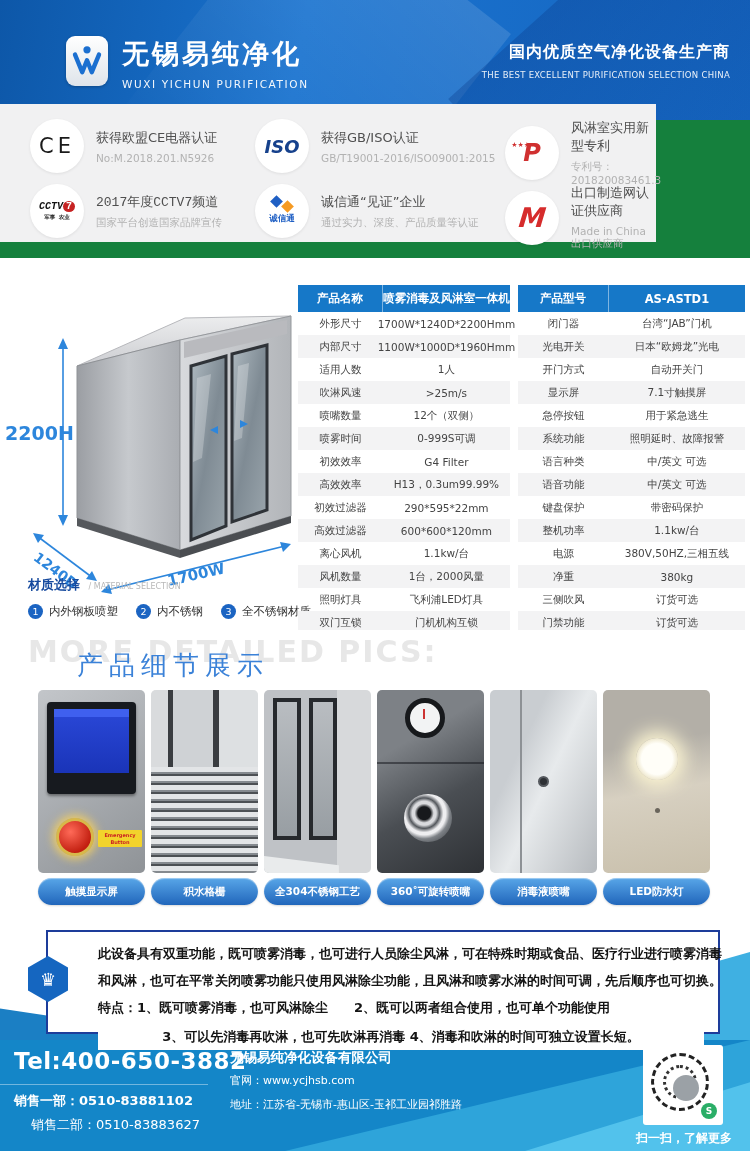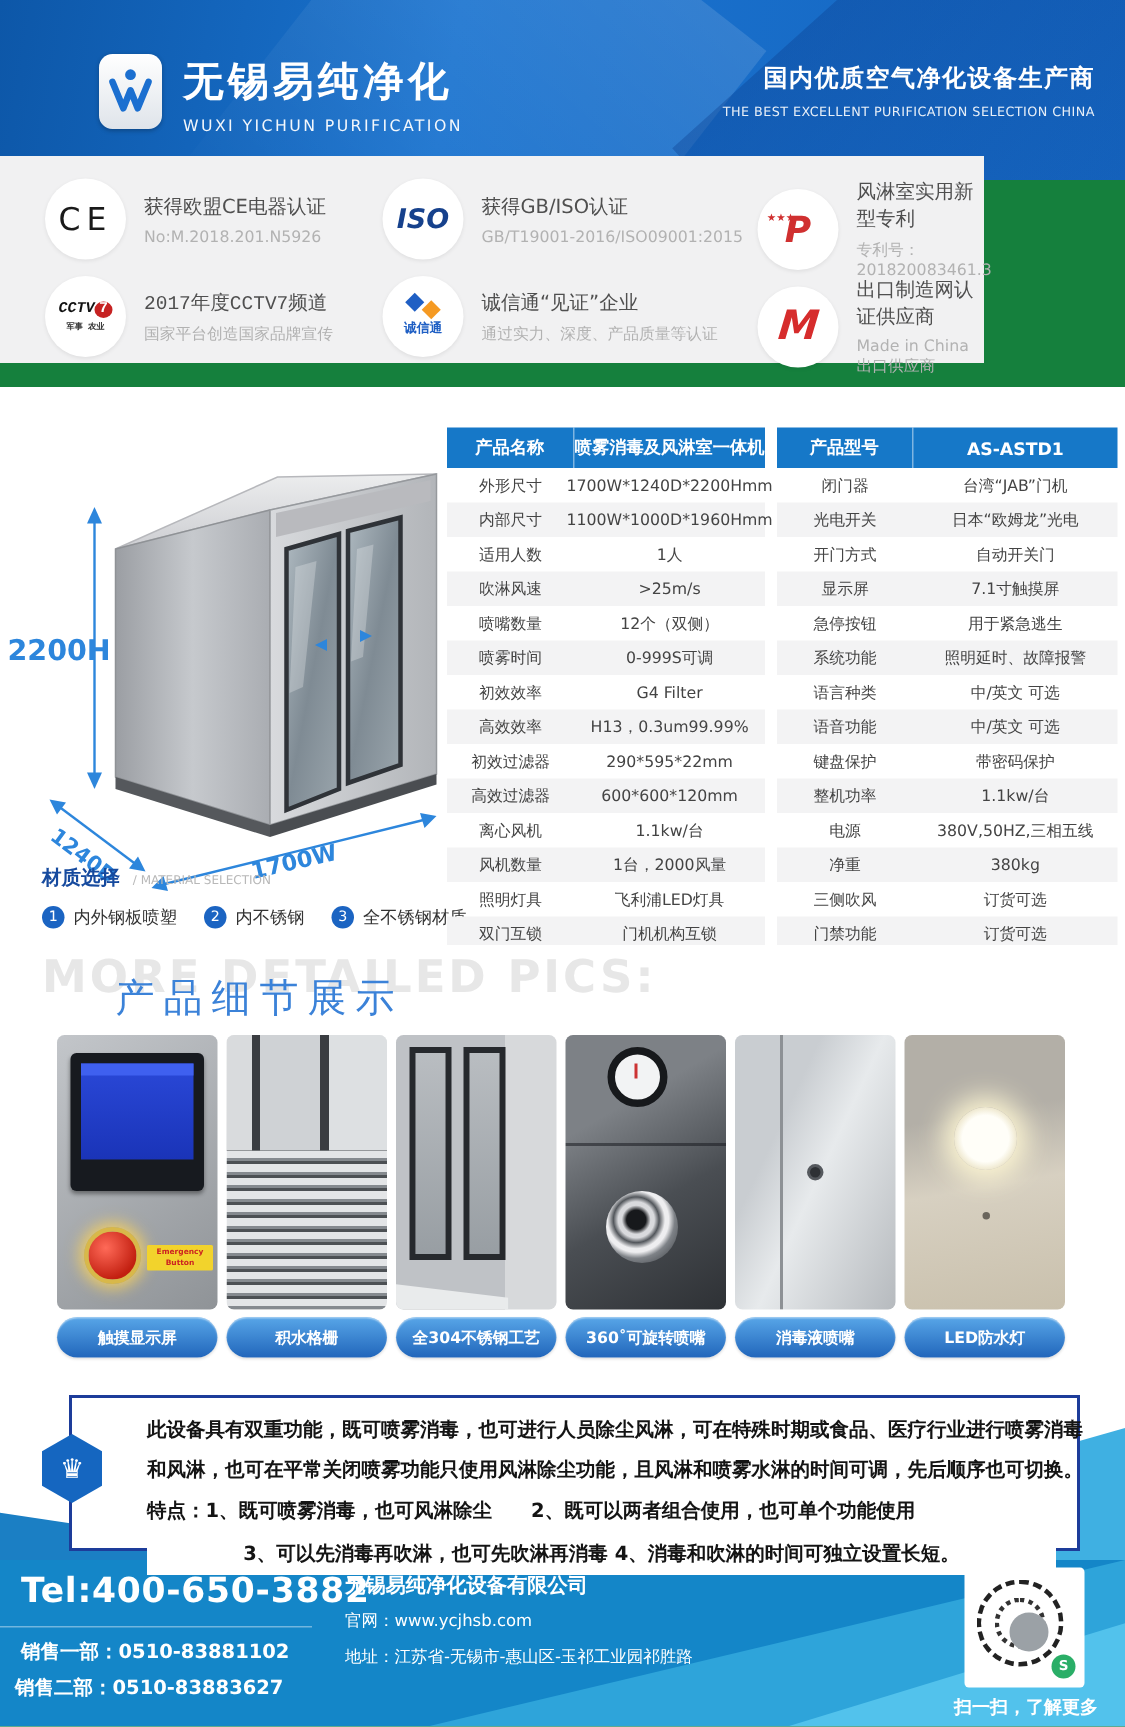--- a/index.html
+++ b/index.html
@@ -144,21 +144,21 @@
          clip-path:polygon(50% 0,100% 25%,100% 75%,50% 100%,0 75%,0 25%);
          display:flex; align-items:center; justify-content:center; color:#fff; font-size:18px; }
 
   
   .footer { position:absolute; left:0; top:1040px; width:750px; height:111px; background:#1486c8; overflow:hidden; }
   .fo1 { position:absolute; inset:0; background:#2ea4da; clip-path:polygon(100% 0,38% 100%,100% 100%); }
   .fo2 { position:absolute; inset:0; background:#52c2ec; clip-path:polygon(100% 38%,70% 100%,100% 100%); }
   .f-tel { position:absolute; left:14px; top:8px; color:#fff; font-size:23px; font-weight:bold; letter-spacing:.5px; }
   .f-div { position:absolute; left:0; top:44px; width:208px; height:1px; background:rgba(255,255,255,.4); }
   .f-s1 { position:absolute; left:14px; top:52px; color:#fff; font-size:13px; font-weight:bold; }
-  .f-s2 { position:absolute; left:10px; top:76px; color:#fff; font-size:13px; font-weight:bold; }
+  .f-s2 { position:absolute; left:31px; top:76px; color:#fff; font-size:13px; font-weight:normal; }
   .f-co { position:absolute; left:230px; top:5px; color:#fff; }
   .f-co div { font-size:11px; line-height:24px; white-space:nowrap; }
   .f-co .f-company { font-size:13.5px; font-weight:bold; }
   .qr-box { position:absolute; left:643px; top:5px; width:80px; height:80px; background:#fff; border-radius:3px; }
   .qr-ring1 { position:absolute; left:8px; top:8px; width:58px; height:58px; border:3px dashed #222;
          border-radius:50%; }
   .qr-ring2 { position:absolute; left:9px; top:9px; width:34px; height:34px; border:3px dotted #333;
          border-radius:50%; }
   .qr-center { position:absolute; left:7px; top:7px; width:26px; height:26px; border-radius:50%;
          background:#9ba1a6; }

